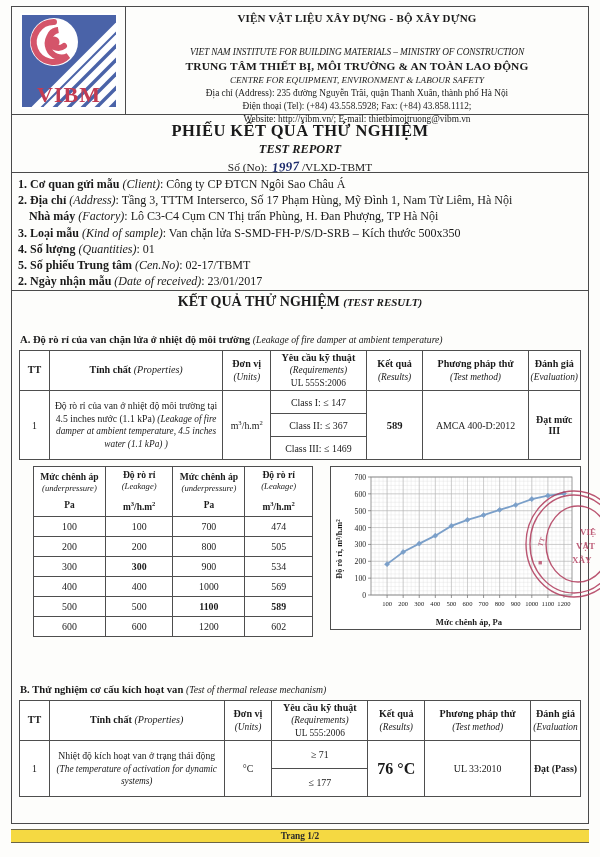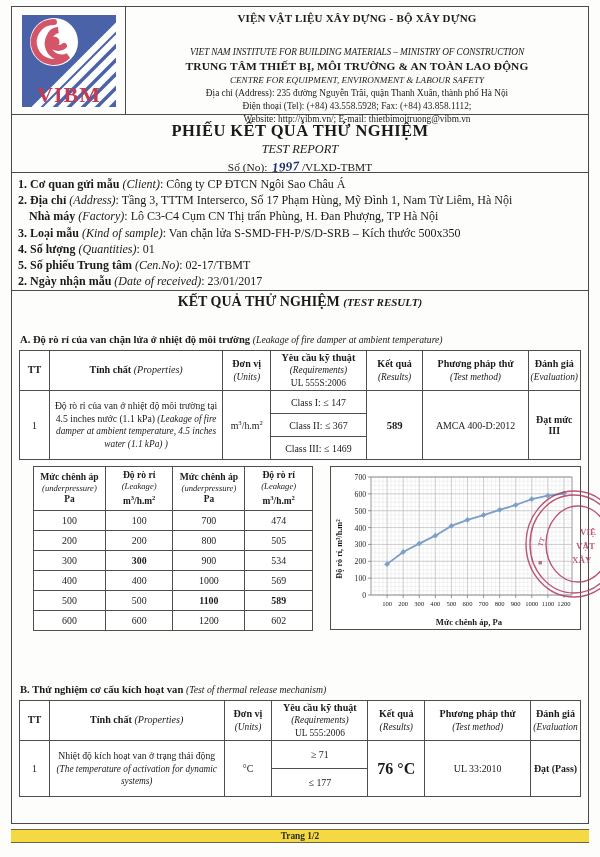--- a/index.html
+++ b/index.html
@@ -98,21 +98,21 @@
     text-align: center;
   }
   .title-main {
     font-size: 16.5px;
     font-weight: bold;
     letter-spacing: .4px;
     line-height: 21px;
   }
   .title-sub {
     font-size: 12.4px;
-    font-weight: normal;
+    font-weight: bold;
     font-style: italic;
     line-height: 17px;
   }
   .title-no {
     font-size: 11.4px;
     line-height: 17px;
     position: relative;
   }
   .title-no .hand {
     font-family: "Liberation Serif", serif;
@@ -214,21 +214,21 @@
     text-align: center;
     vertical-align: middle;
   }
   table.data th {
     font-weight: bold;
     font-size: 9.6px;
     line-height: 11.6px;
     padding: 2px 1px;
   }
   table.data th .it { font-style: italic; font-weight: normal; font-size: 8.6px; display:block; }
-  table.data th .unit { font-weight: bold; font-size: 9.4px; display:block; }
+  table.data th .unit { font-weight: bold; font-size: 9.4px; display:block;margin-top:6px; }
   table.data td { height: 17px; font-size: 9.9px; }
   
   .chart-box {
     position: absolute;
     border: 1px solid #4e4e4e;
     background: #fff;
     box-sizing: border-box;
     overflow: hidden;
   }
   .chart-svg { display: block; }

